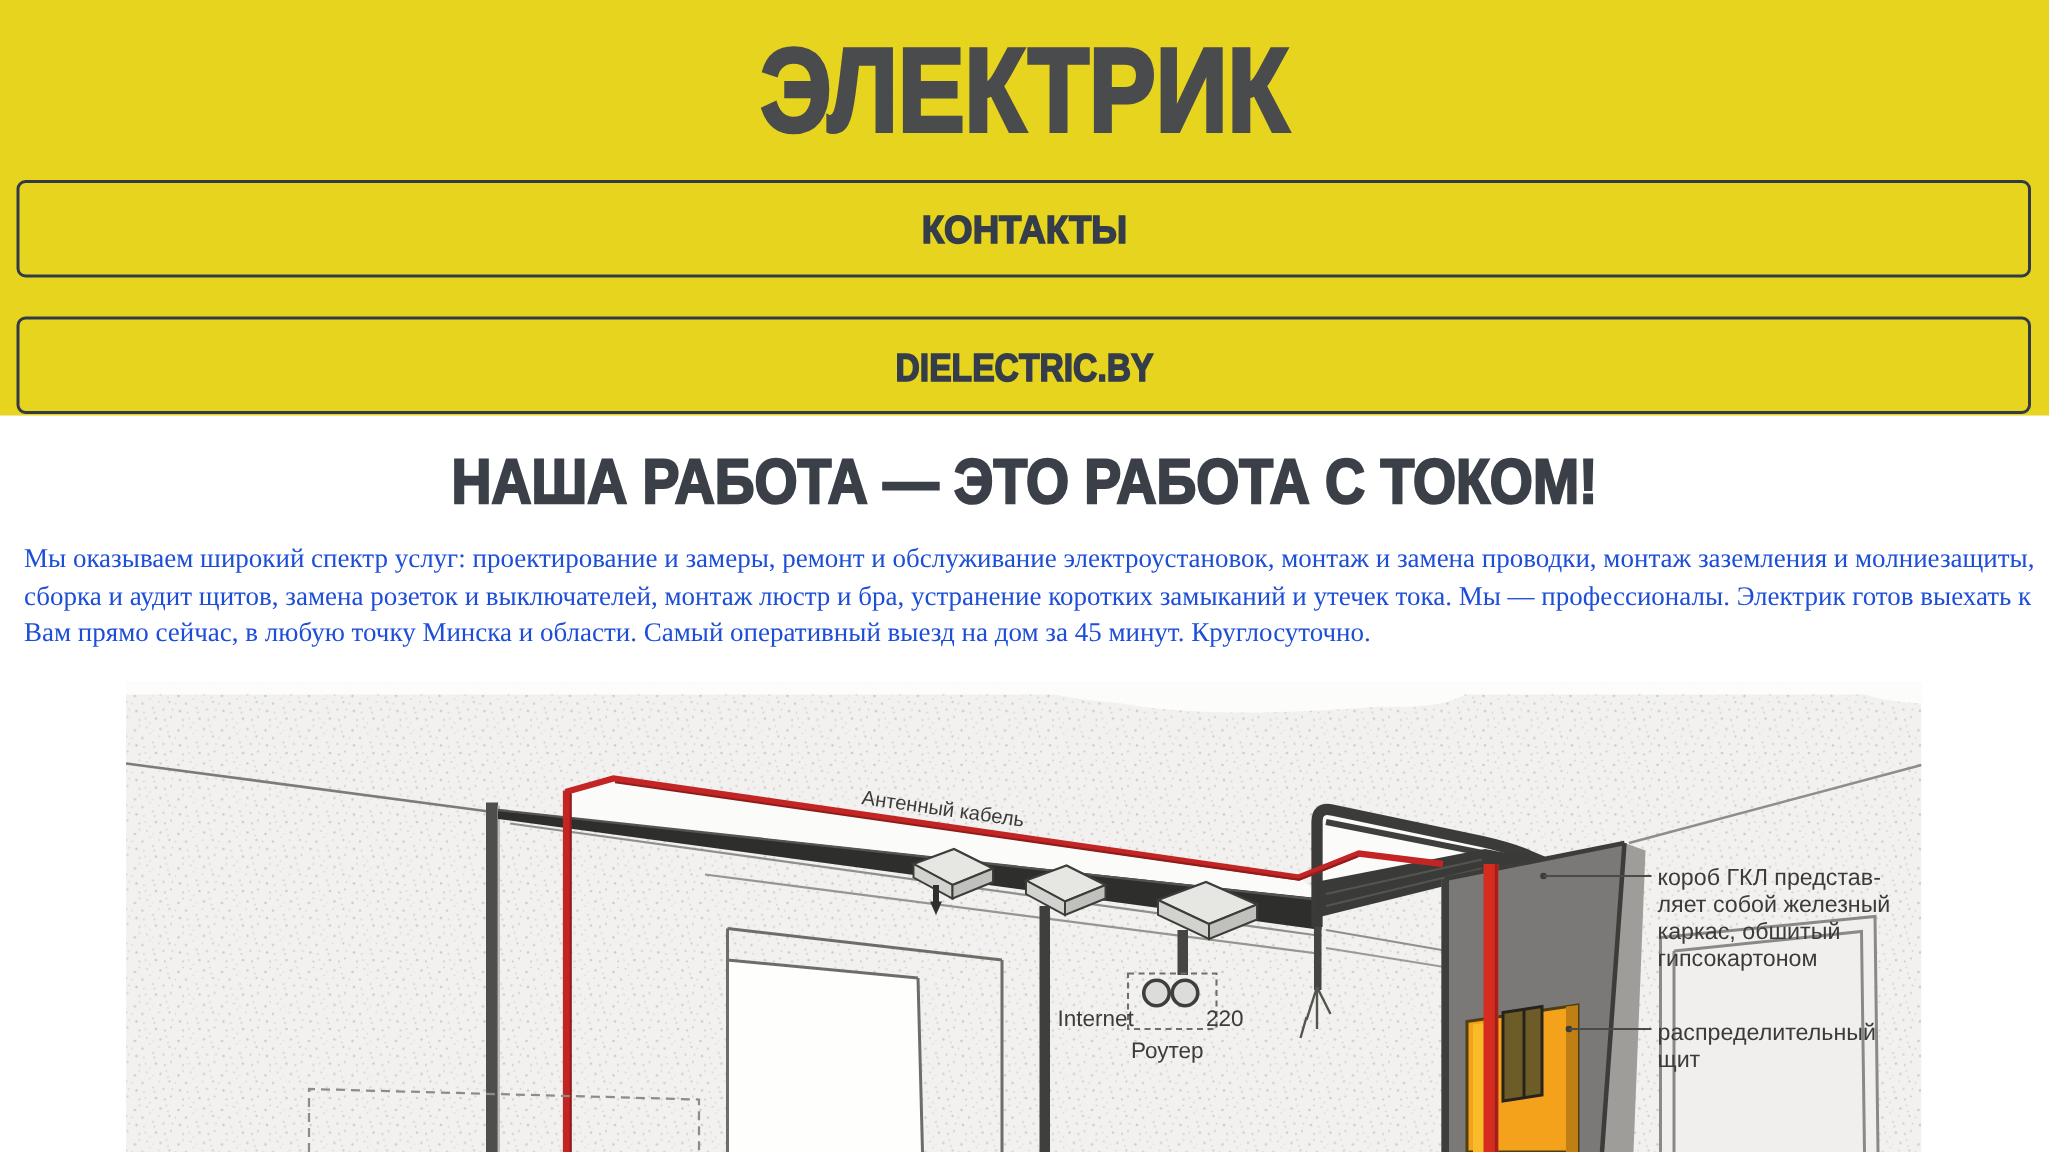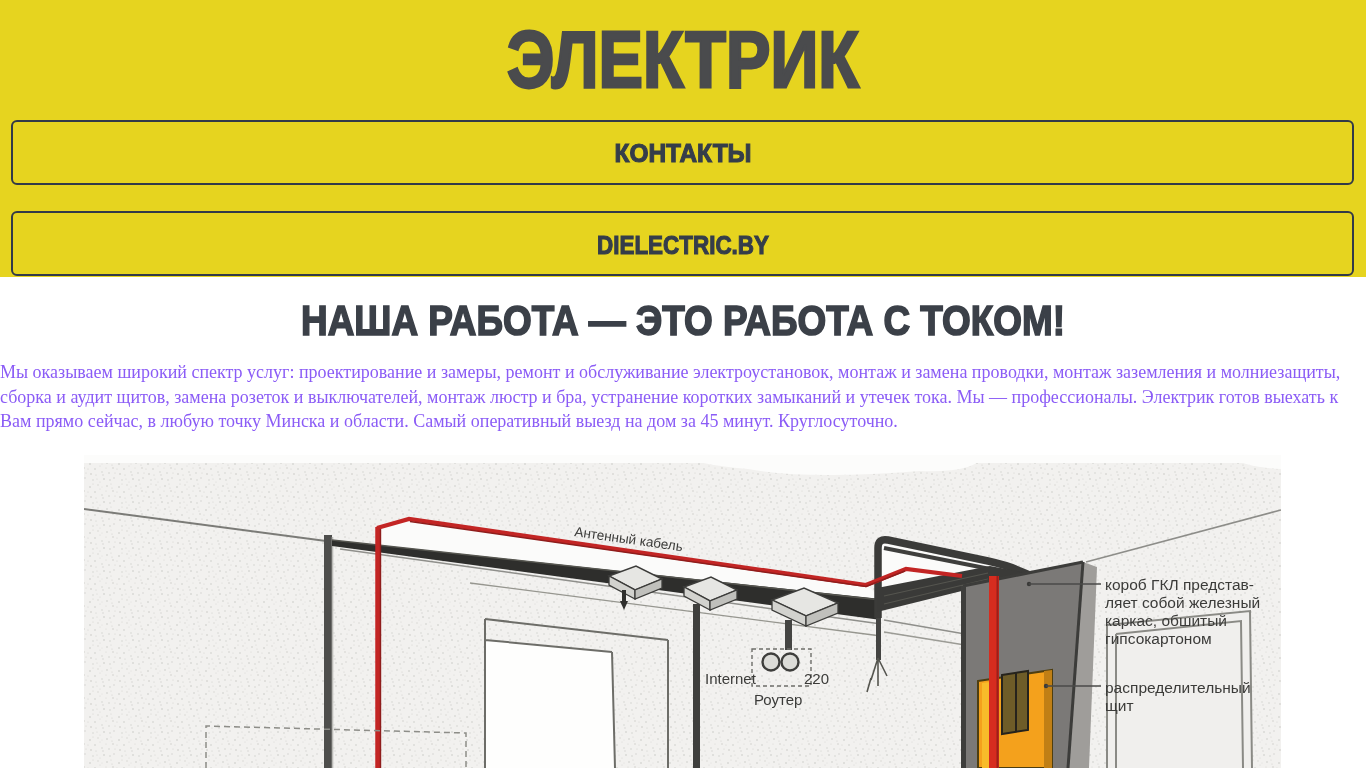--- a/index.html
+++ b/index.html
@@ -24,21 +24,21 @@
 
 <div class="abs" style="left:11px;top:211px;width:1339px;height:61px;border:2px solid #323a48;border-radius:6px;"></div>
 <svg class="abs" style="left:0;top:211px;" width="1366" height="65">
   <text x="683" y="43" text-anchor="middle" font-family="Liberation Sans, sans-serif" font-weight="bold" font-size="26" fill="#353d4a" stroke="#353d4a" stroke-width="1.1" textLength="172" lengthAdjust="spacingAndGlyphs">DIELECTRIC.BY</text>
 </svg>
 
 <svg class="abs" style="left:0;top:280px;" width="1366" height="70">
   <text x="683" y="55" text-anchor="middle" font-family="Liberation Sans, sans-serif" font-weight="bold" font-size="42" fill="#3b4048" stroke="#3b4048" stroke-width="1.6" textLength="764" lengthAdjust="spacingAndGlyphs">НАША РАБОТА — ЭТО РАБОТА С ТОКОМ!</text>
 </svg>
 
-<div class="abs" style="left:0;top:360px;width:1345px;font-size:18px;line-height:24.5px;color:#8b5cf6;">
+<div class="abs" style="left:0;top:360px;width:1345px;font-size:18px;line-height:24.5px;color:#1d4ed8;padding-left:16px;">
 Мы оказываем широкий спектр услуг: проектирование и замеры, ремонт и обслуживание электроустановок, монтаж и замена проводки, монтаж заземления и молниезащиты, сборка и аудит щитов, замена розеток и выключателей, монтаж люстр и бра, устранение коротких замыканий и утечек тока. Мы — профессионалы. Электрик готов выехать к Вам прямо сейчас, в любую точку Минска и области. Самый оперативный выезд на дом за 45 минут. Круглосуточно.
 </div>
 
 <svg class="abs" style="left:84px;top:455px;" width="1197" height="313" viewBox="84 455 1197 313">
 
   <defs>
     <pattern id="sp" width="29" height="23" patternUnits="userSpaceOnUse">
       <rect width="29" height="23" fill="#f2f1ef"></rect>
       <circle cx="3" cy="4" r="0.8" fill="#c8c8c4"></circle>
       <circle cx="11" cy="2" r="0.7" fill="#d4d4d0"></circle>

